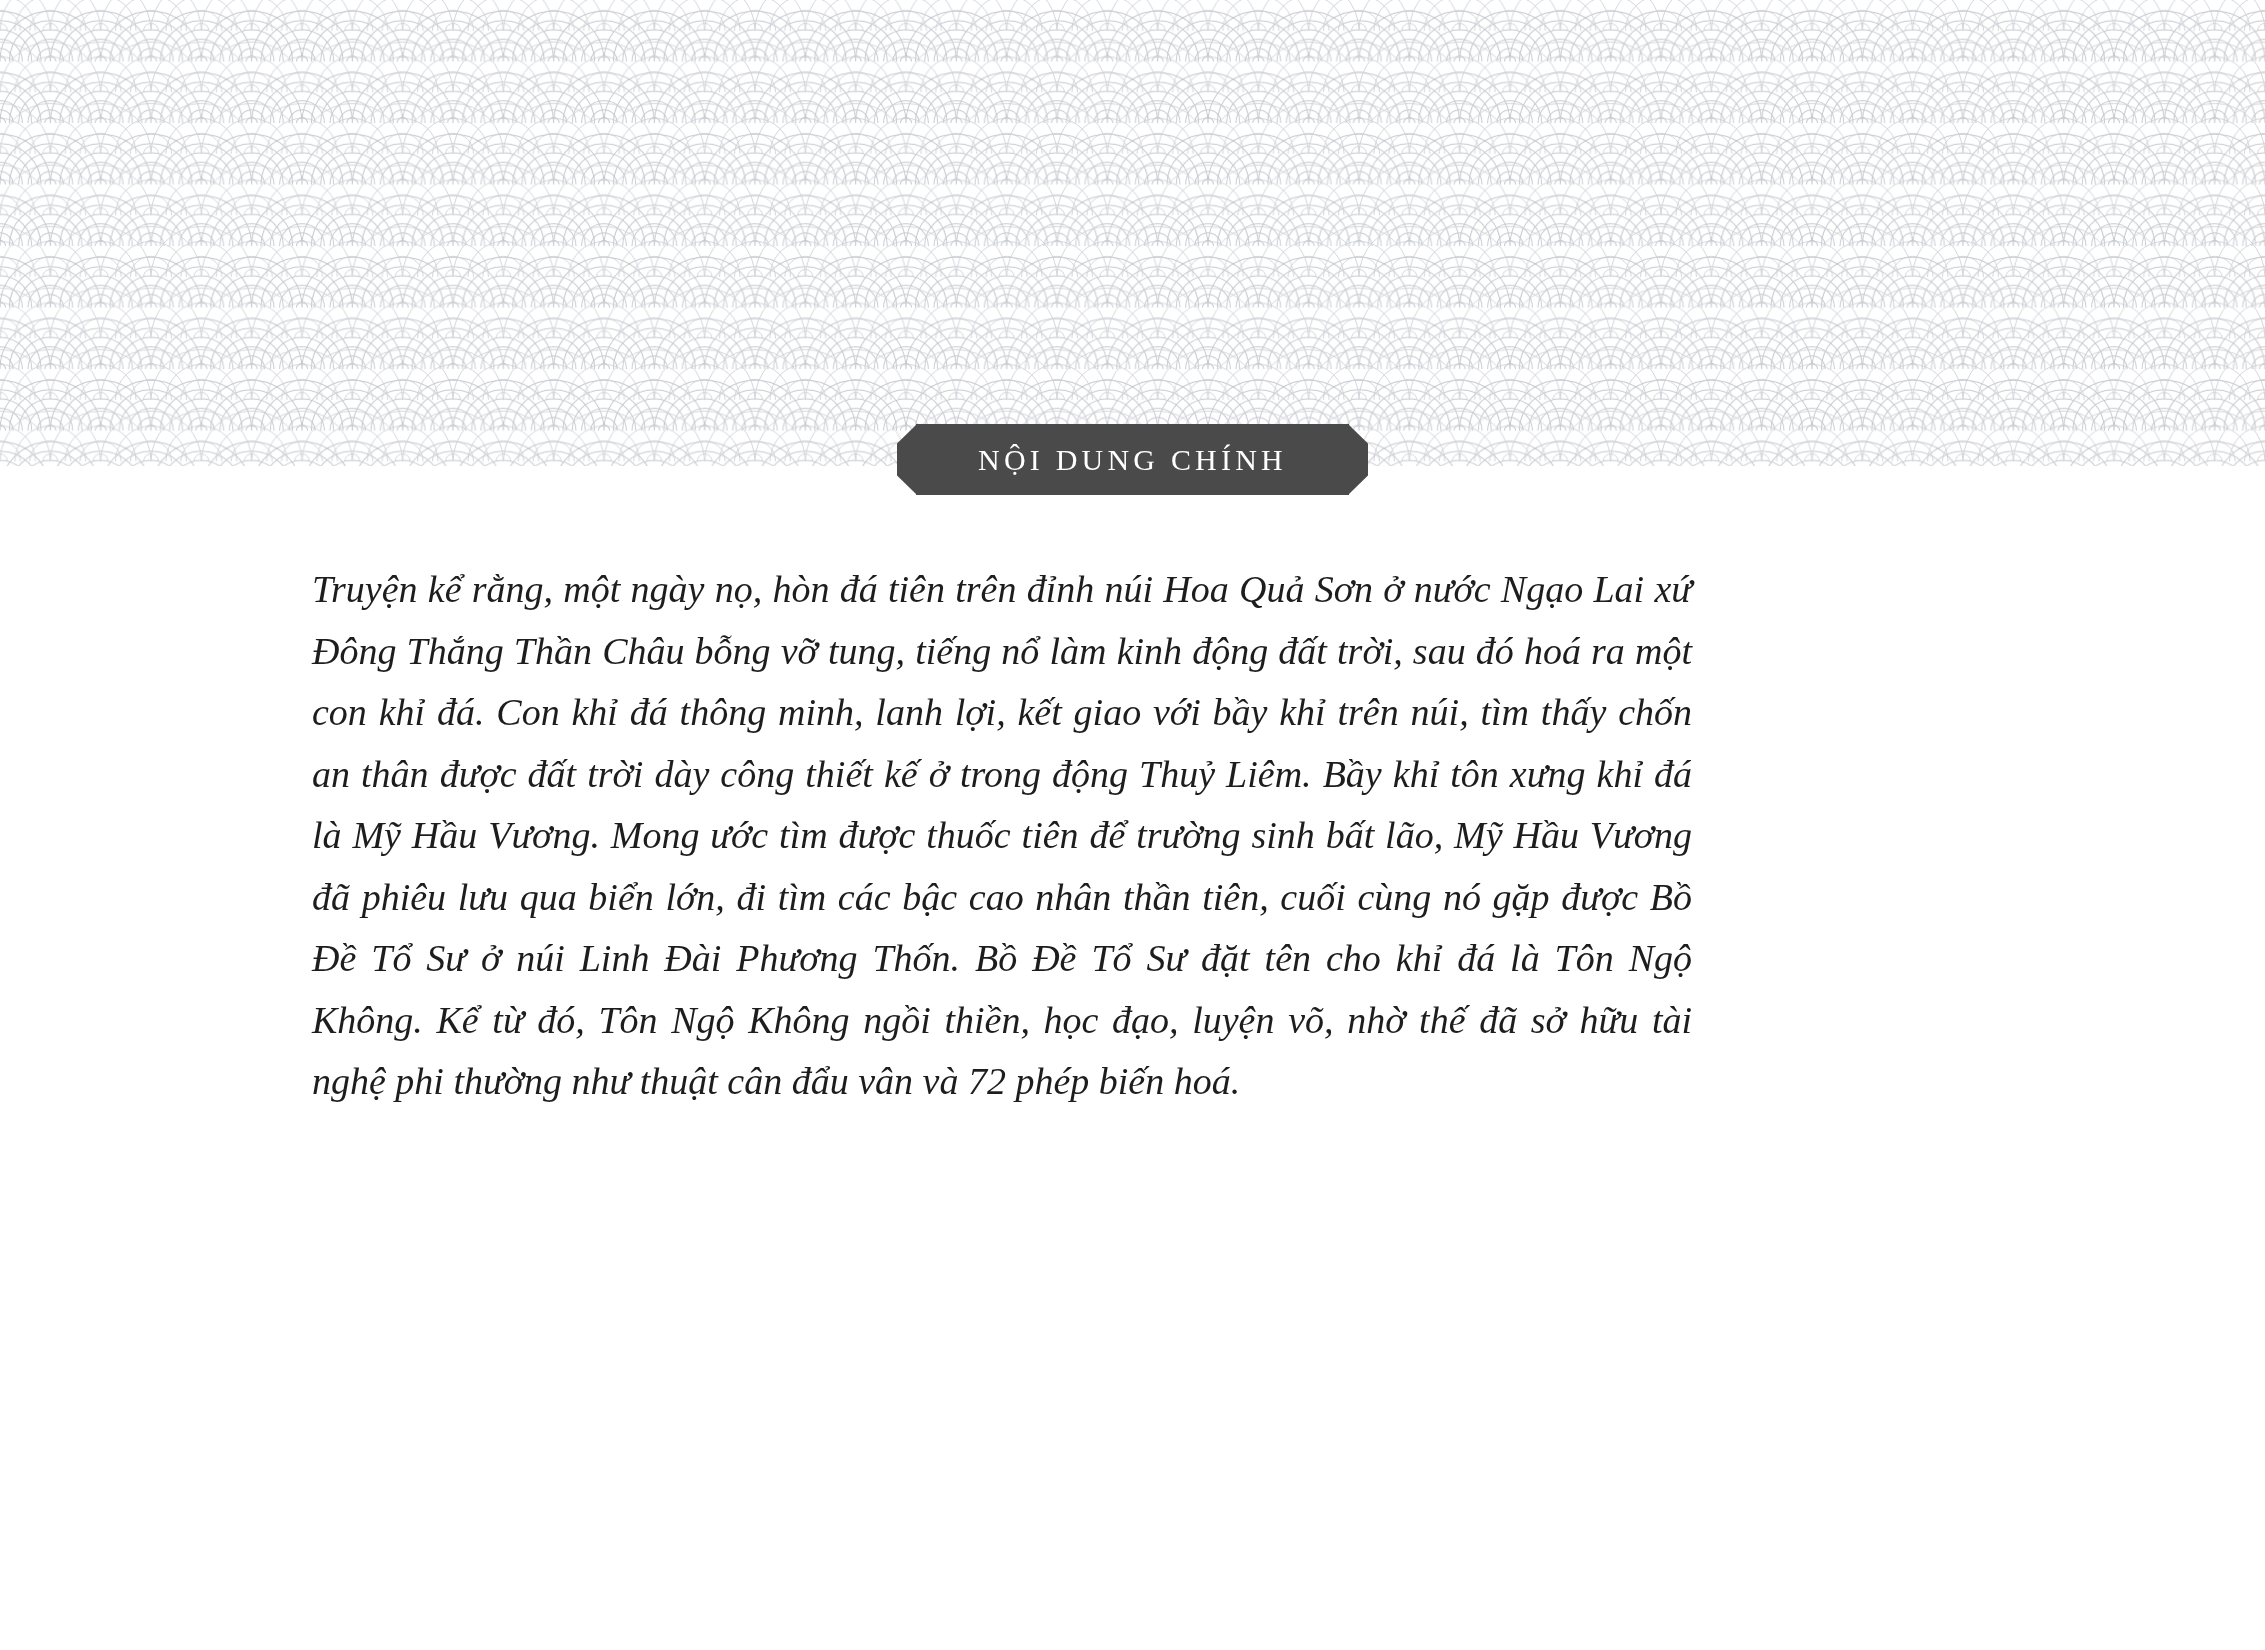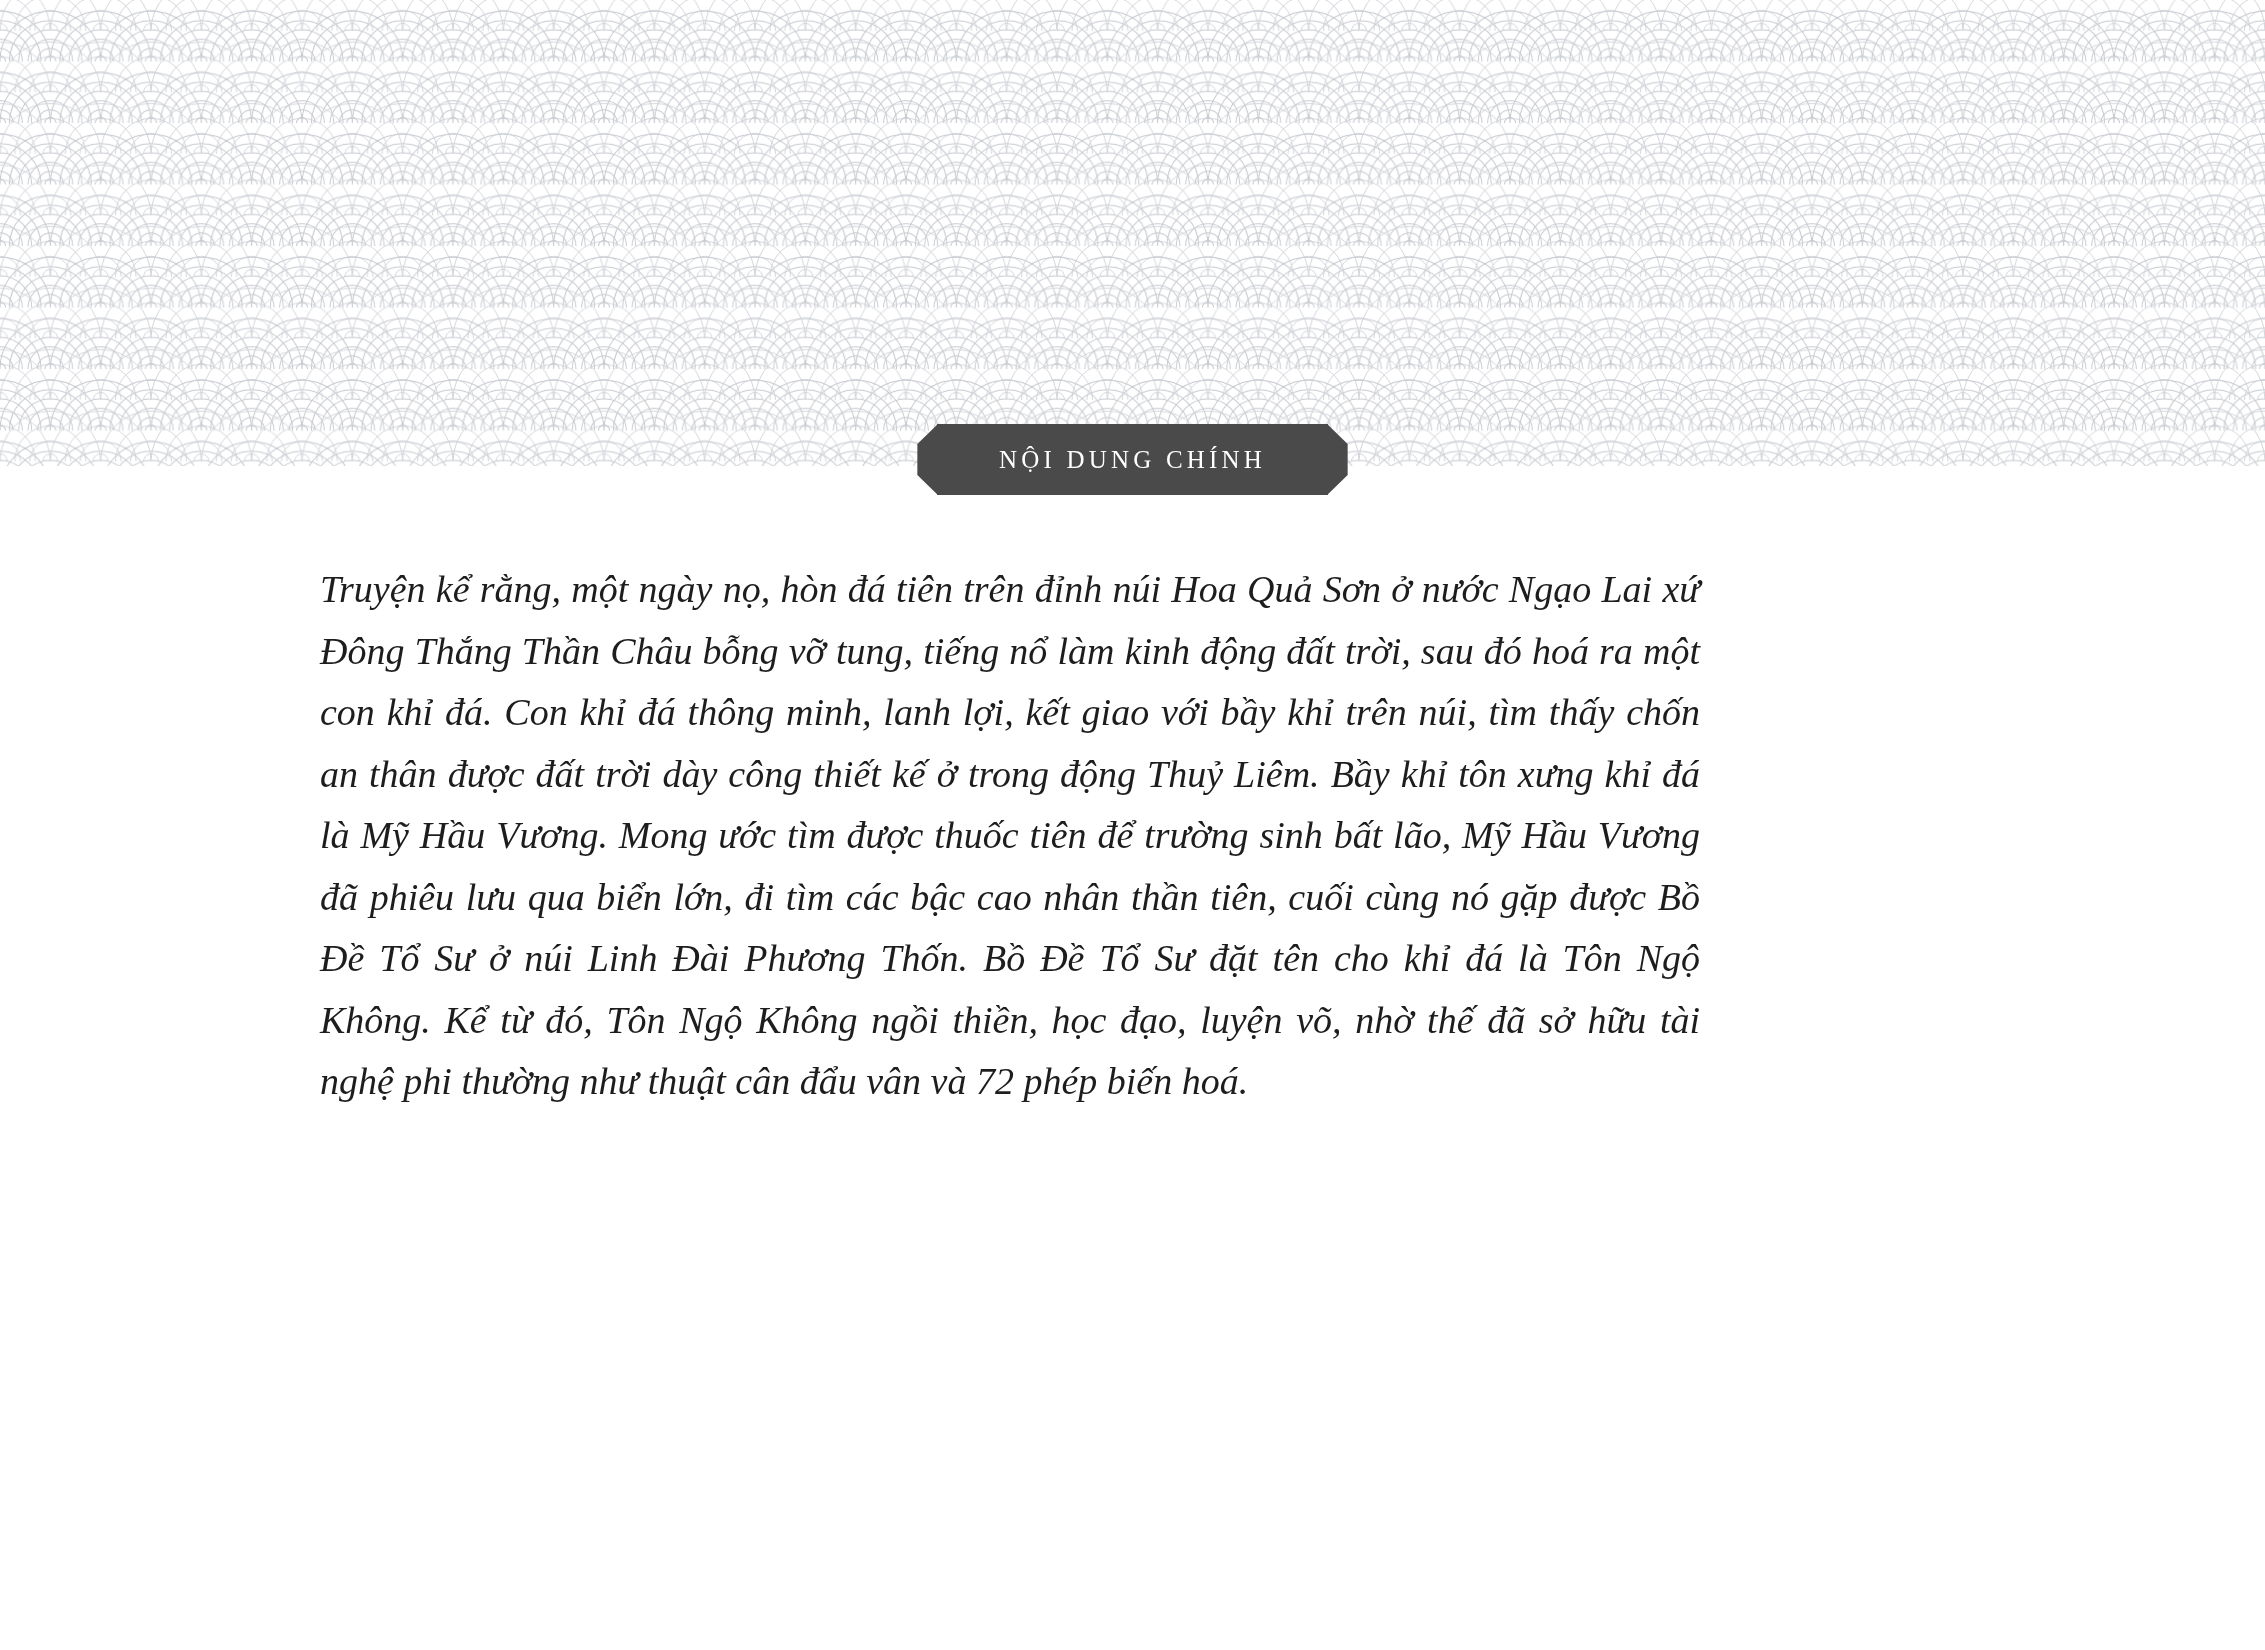--- a/index.html
+++ b/index.html
@@ -44,21 +44,21 @@
   }
   .title-plaque {
     position: relative;
     background: #4a4a4a;
     color: #ffffff;
     height: 71px;
     display: flex;
     align-items: center;
     justify-content: center;
     padding: 0 62px;
-    font-size: 25px;
+    font-size: 30px;
     letter-spacing: 4.2px;
     font-family: "Liberation Serif", "DejaVu Serif", serif;
     font-weight: 400;
     white-space: nowrap;
   }
   
   .title-plaque::before,
   .title-plaque::after {
     content: "";
     position: absolute;
@@ -73,21 +73,21 @@
   }
   .title-plaque::after {
     right: -19.6px;
     clip-path: polygon(0 0, 0 100%, 100% 72%, 100% 28%);
   }
 
   
   .content-area {
     position: absolute;
     top: 559px;
-    left: 16px;
+    left: 8px;
     width: 1988px;
   }
   .body-text {
     width: 1380px;
     margin: 0 auto;
     font-size: 38px;
     line-height: 1.62;
     font-style: italic;
     color: #1d1d1d;
     text-align: justify;

